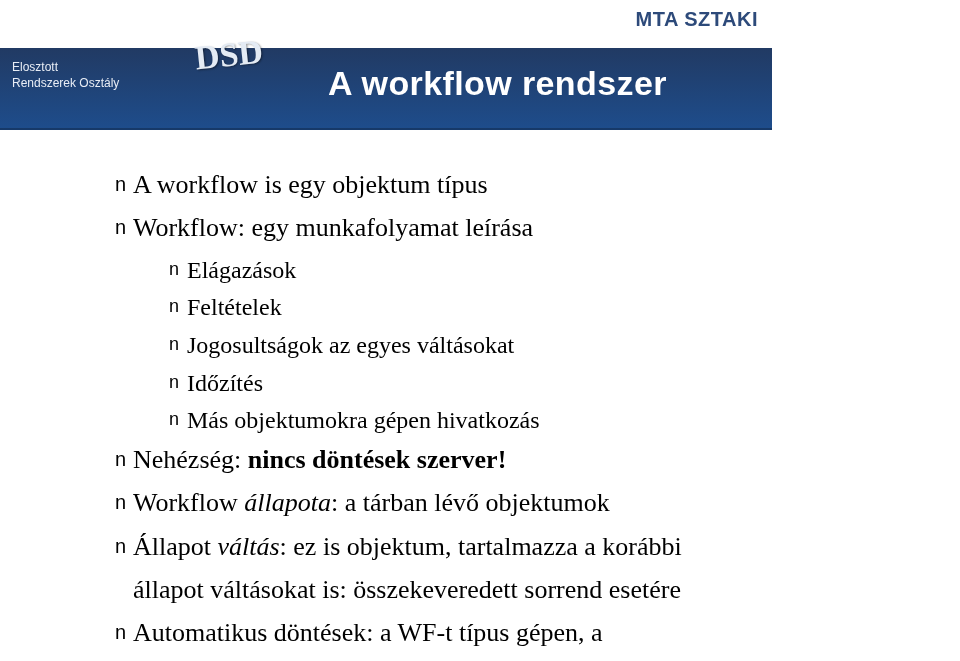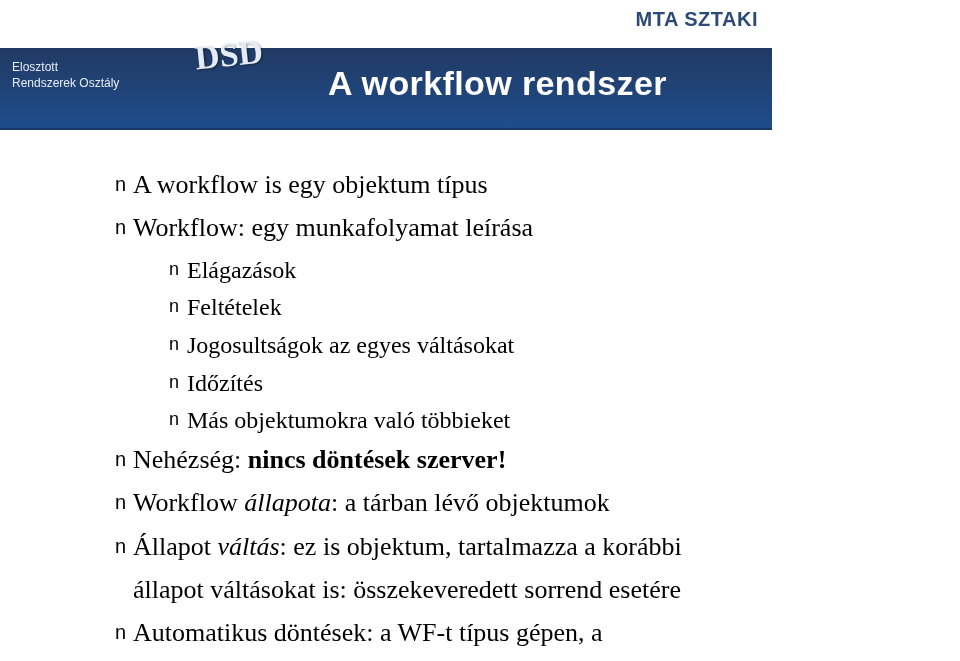--- a/index.html
+++ b/index.html
@@ -87,21 +87,21 @@
       <div class="row">
         <span class="bullet">n</span>
         <span class="txt">Jogosultságok az egyes váltásokat</span>
       </div>
       <div class="row">
         <span class="bullet">n</span>
         <span class="txt">Időzítés</span>
       </div>
       <div class="row">
         <span class="bullet">n</span>
-        <span class="txt">Más objektumokra való többieket</span>
+        <span class="txt">Más objektumokra gépen hivatkozás</span>
       </div>
     </div>
 
     <div class="row gap-before-hard">
       <span class="bullet">n</span>
       <span class="txt">
         <span>Nehézség: </span><span class="em-bold">nincs döntések szerver!</span>
       </span>
     </div>
 

